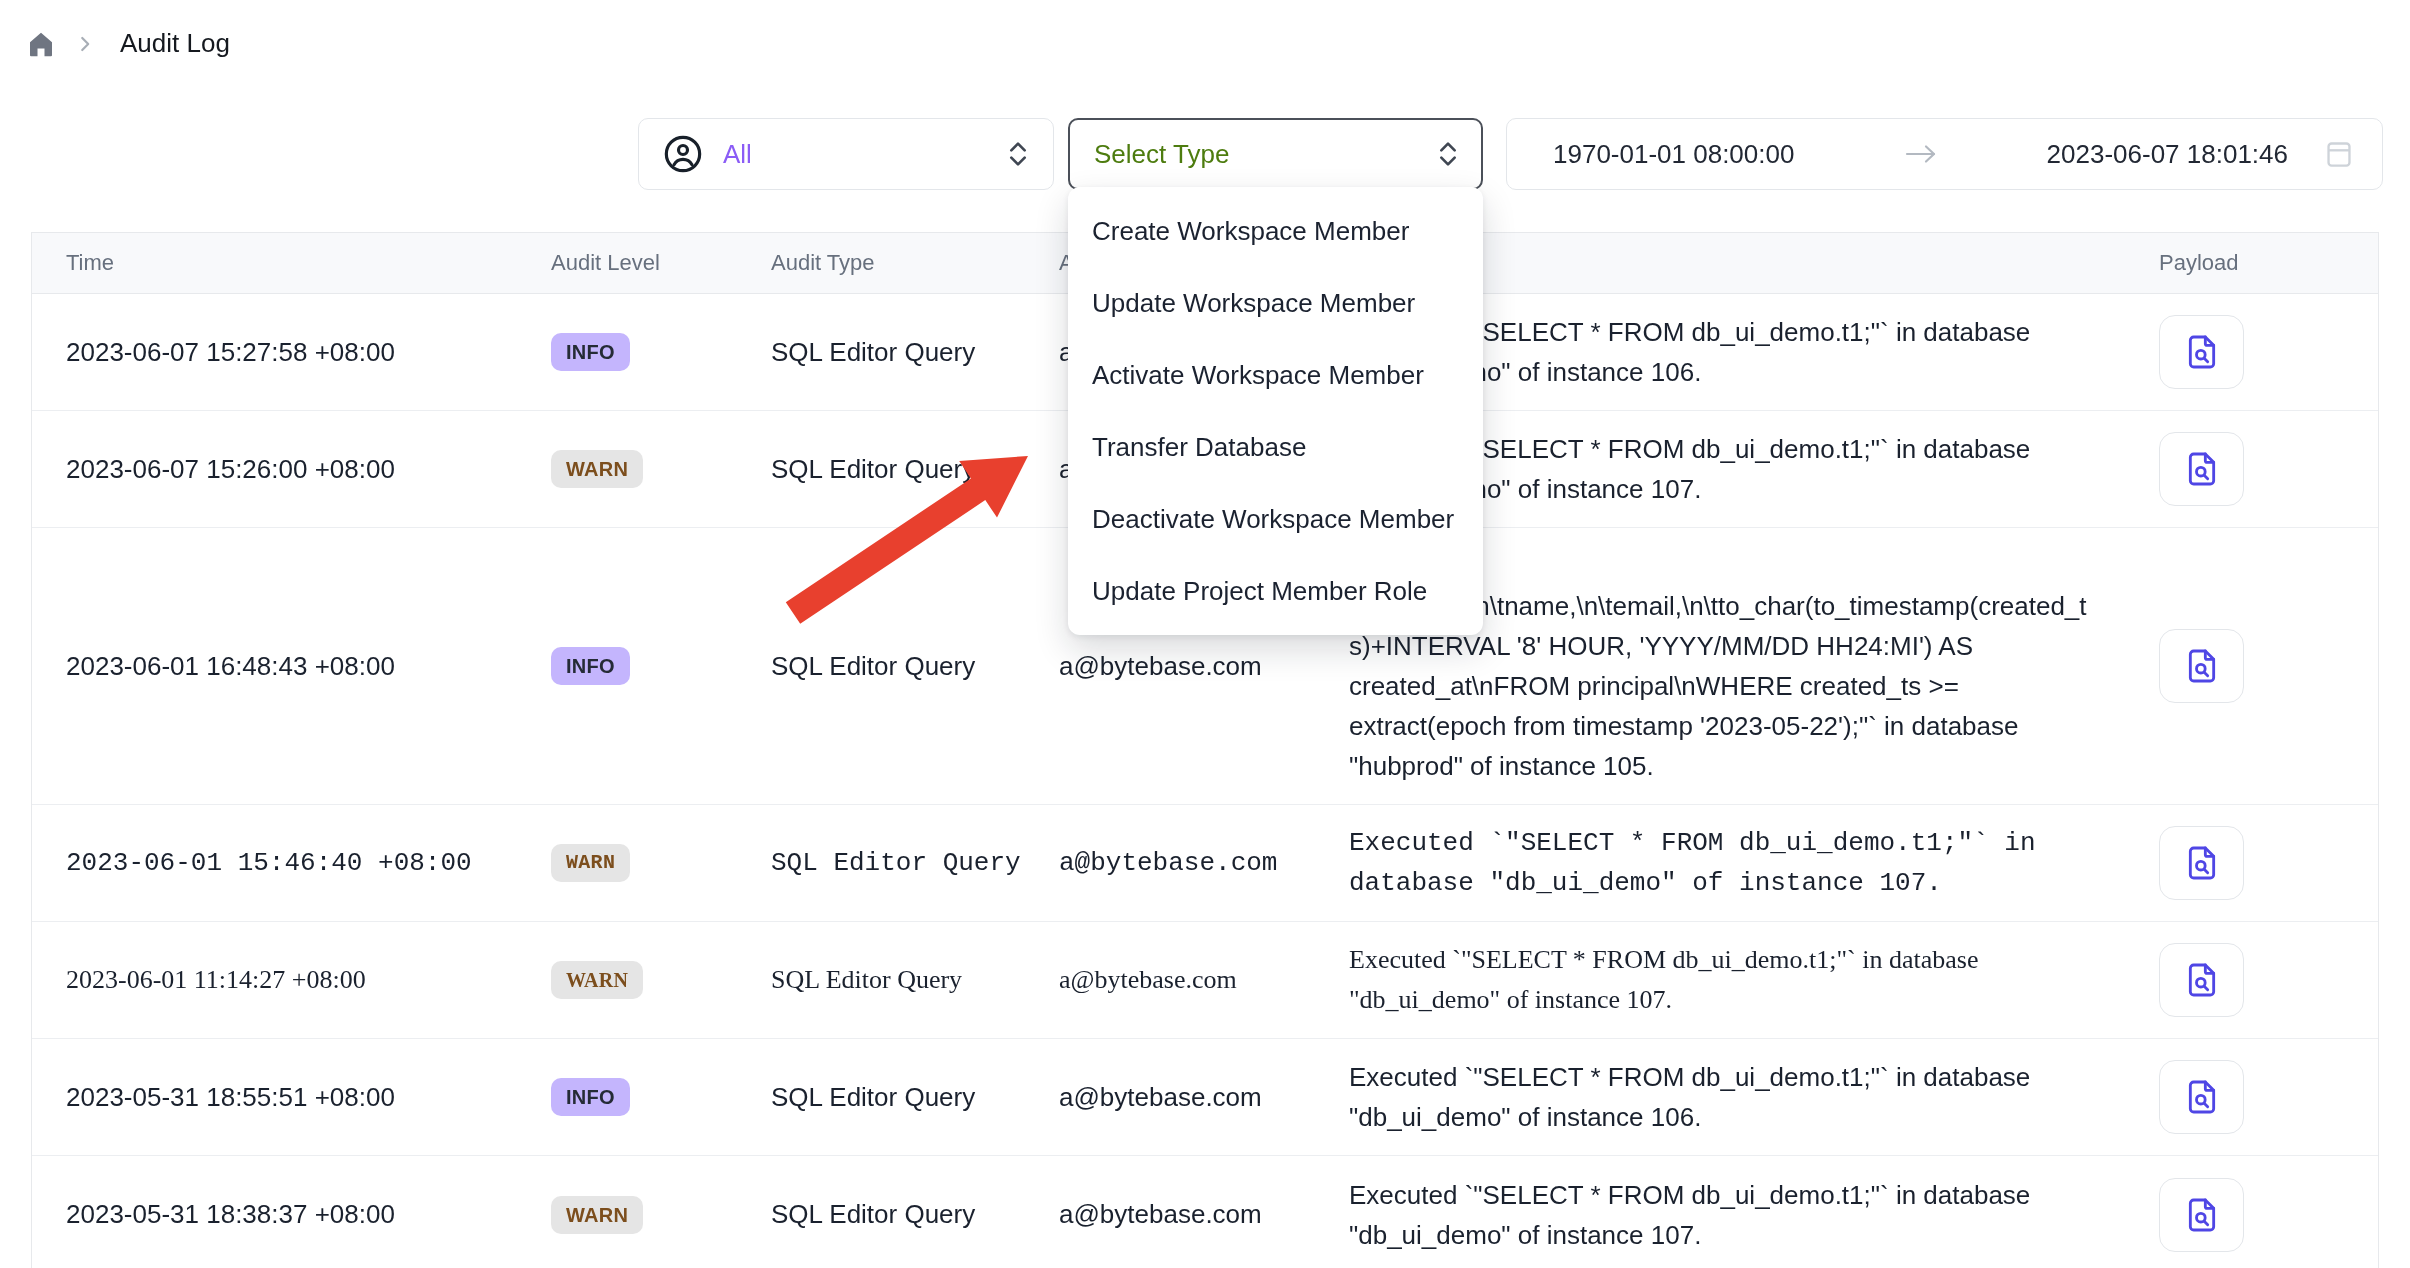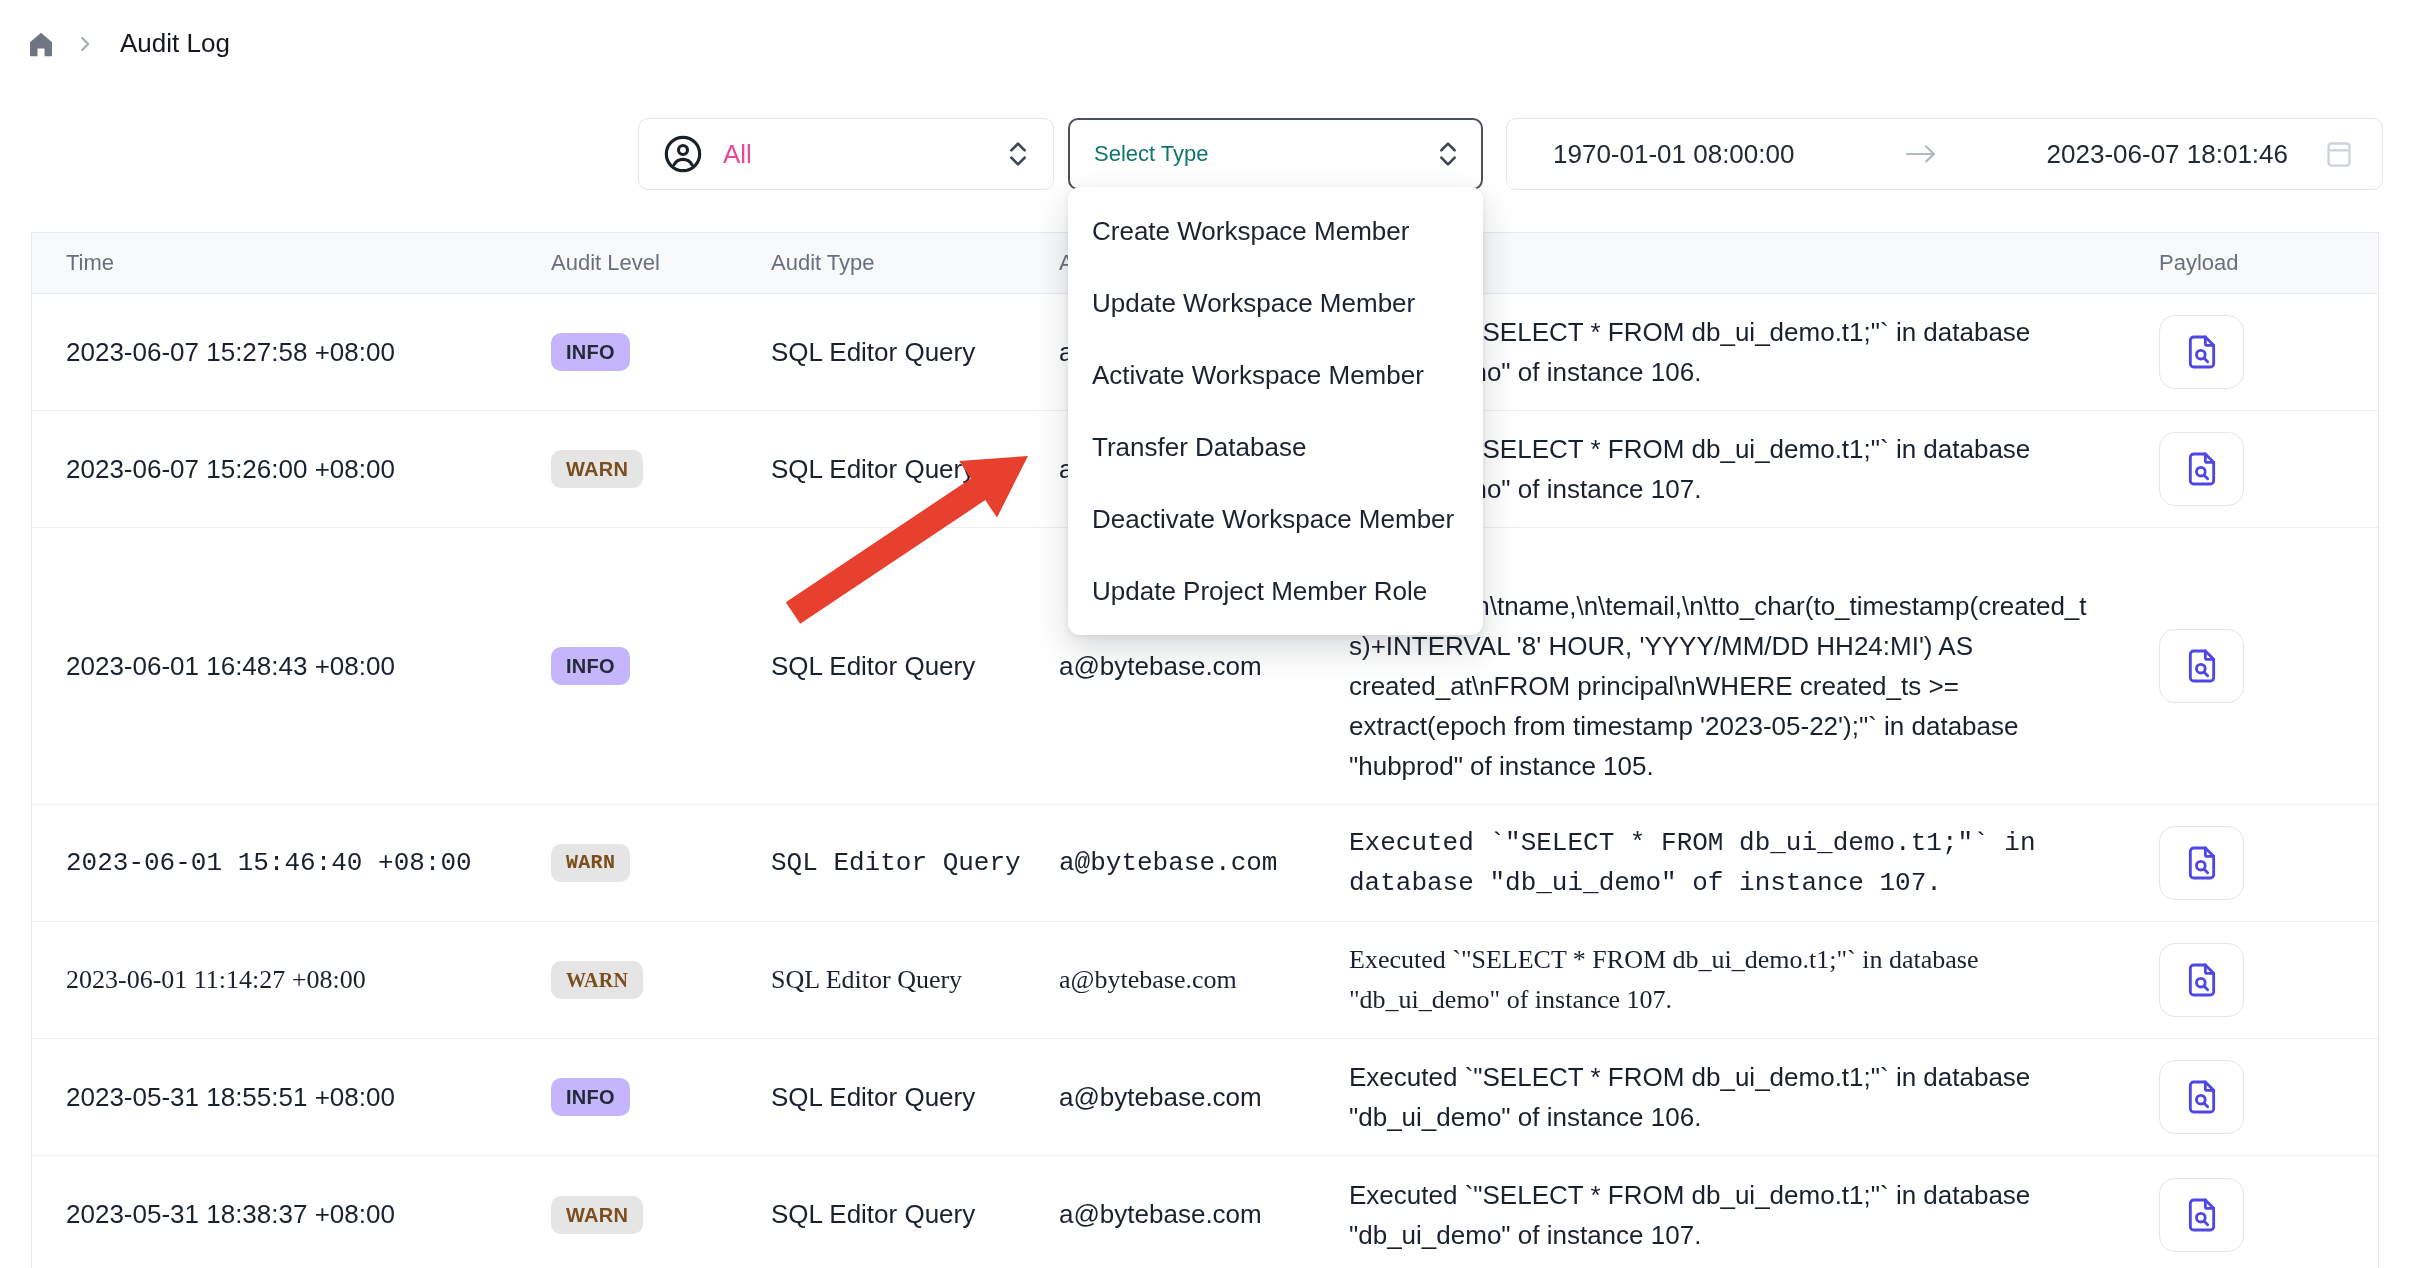--- a/index.html
+++ b/index.html
@@ -18,22 +18,22 @@
   
   .control {
     position:absolute; top:118px; height:72px; background:#fff;
     border:1.5px solid #e3e6ea; border-radius:10px;
     display:flex; align-items:center;
   }
   #actor-select { left:638px;  width:416px; padding:0 22px 0 24px; gap:20px; cursor:pointer; }
   #type-select  { left:1068px; width:415px; padding:0 20px 0 24px; border:2px solid #4b5059; cursor:pointer; }
   #date-range   { left:1506px; width:877px; padding:0 28px 0 46px; cursor:pointer; }
   .spacer { flex:1; }
-  .control-text { font-size:26px; color:#ec4899; white-space:nowrap; }
-  .placeholder  { font-size:22px; color:#0f766e; white-space:nowrap; }
+  .control-text { font-size:26px; color:#8b5cf6; white-space:nowrap; }
+  .placeholder  { font-size:26px; color:#4d7c0f; white-space:nowrap; }
   .date-text    { font-size:26px; color:#222834; white-space:nowrap; }
 
   
   .dropdown {
     position:absolute; left:1068px; top:187px; width:415px; height:448px;
     background:#fff; border-radius:12px; padding:8px 0; z-index:60; overflow:hidden;
     box-shadow:0 2px 6px rgba(16,24,40,.08), 0 14px 34px rgba(16,24,40,.16);
     text-align:right;
   }
   .option {

